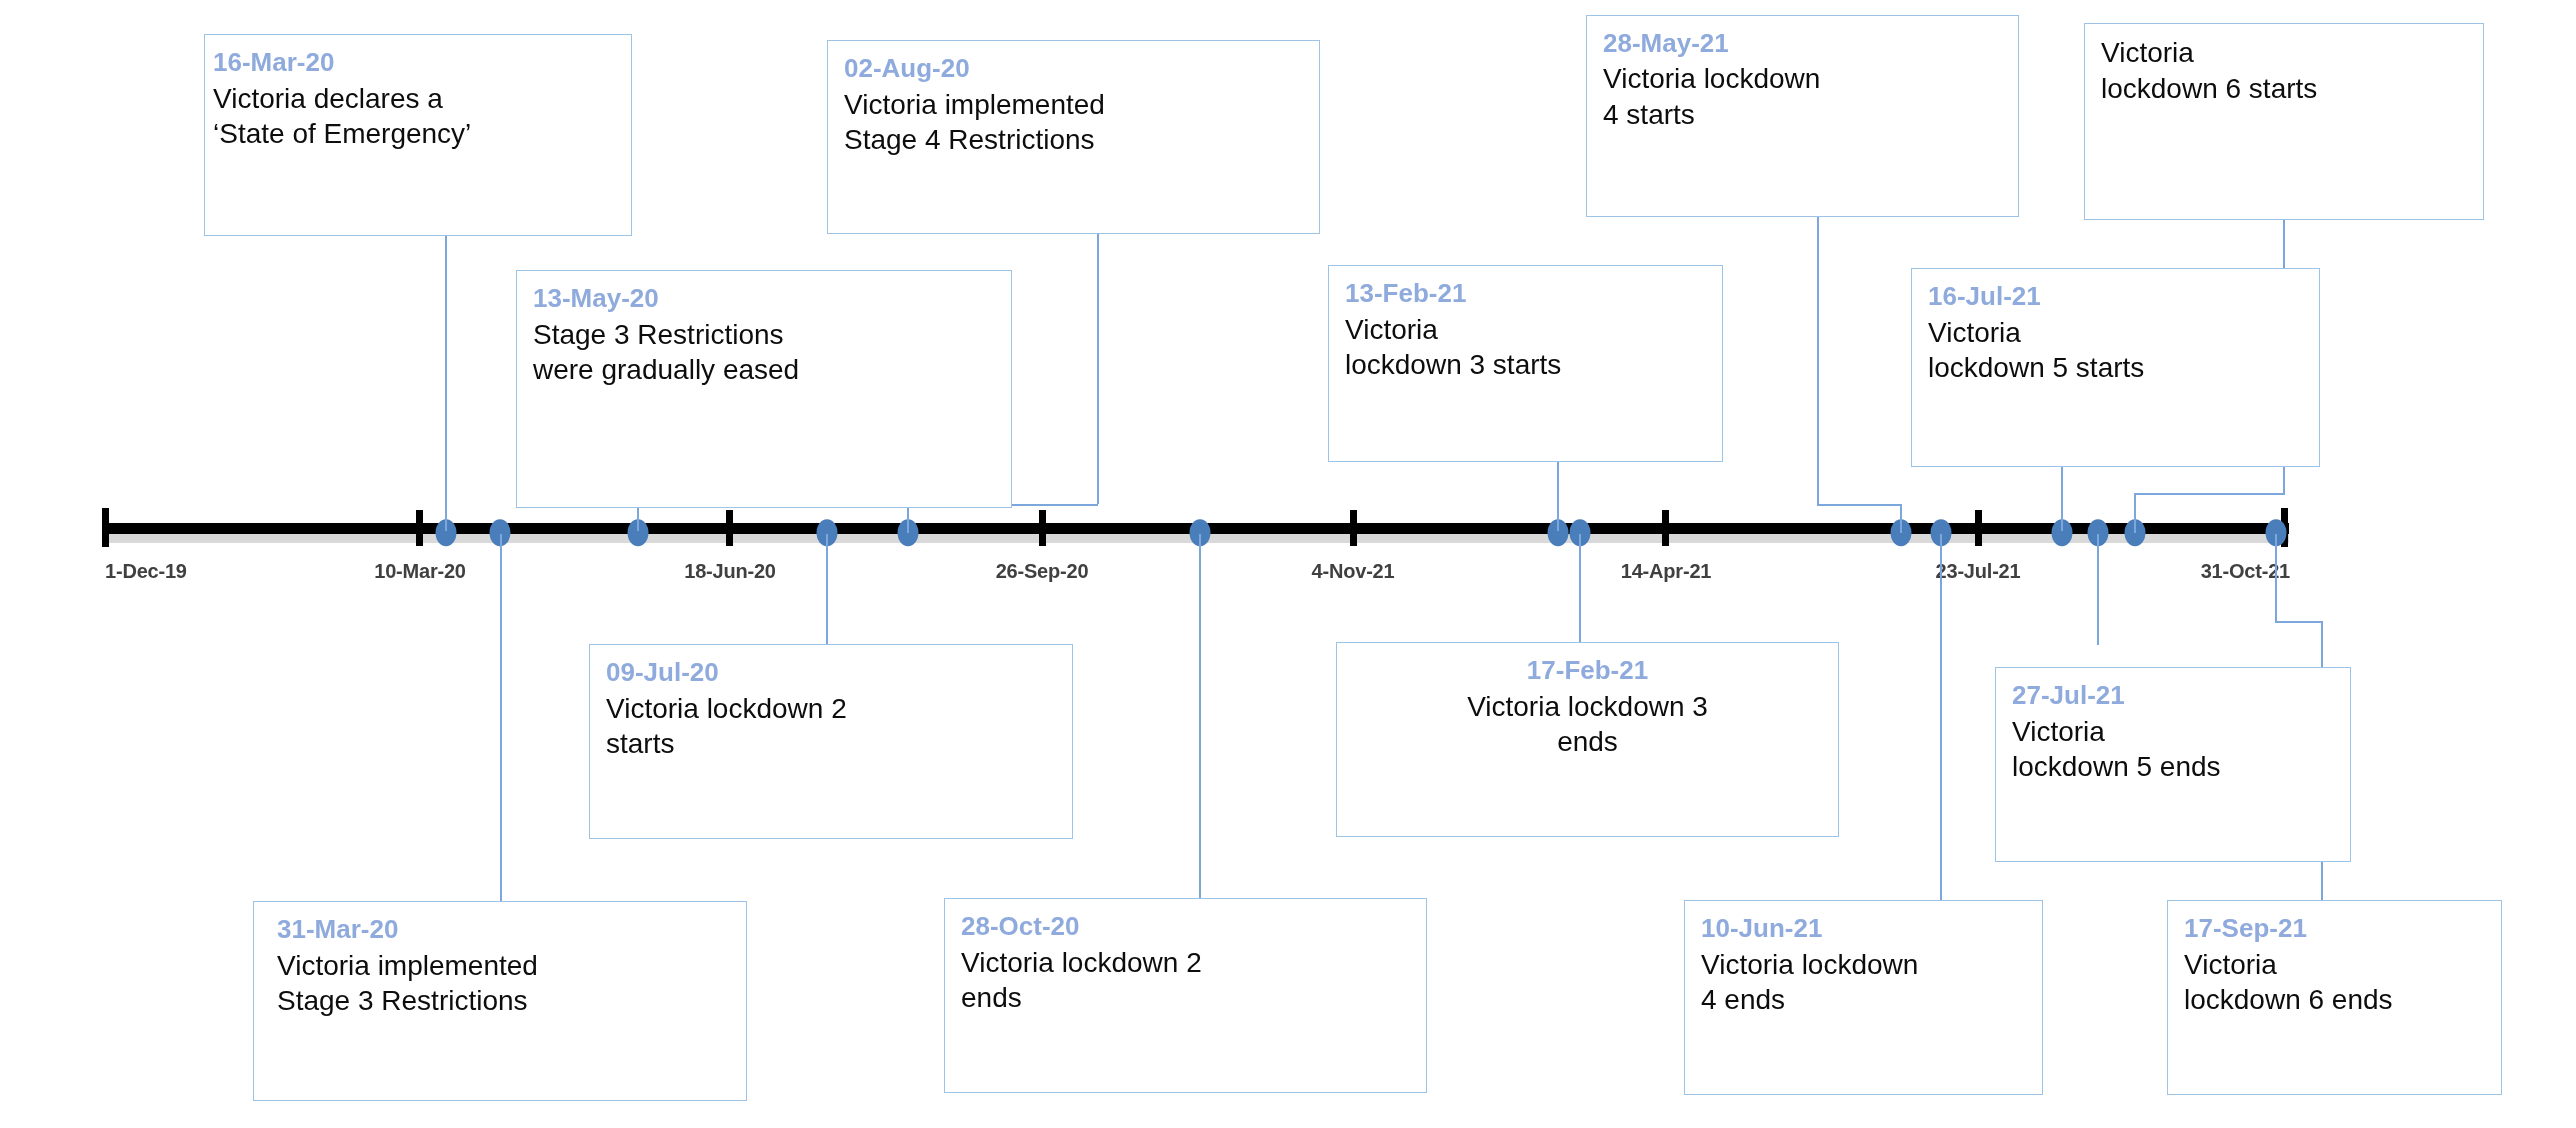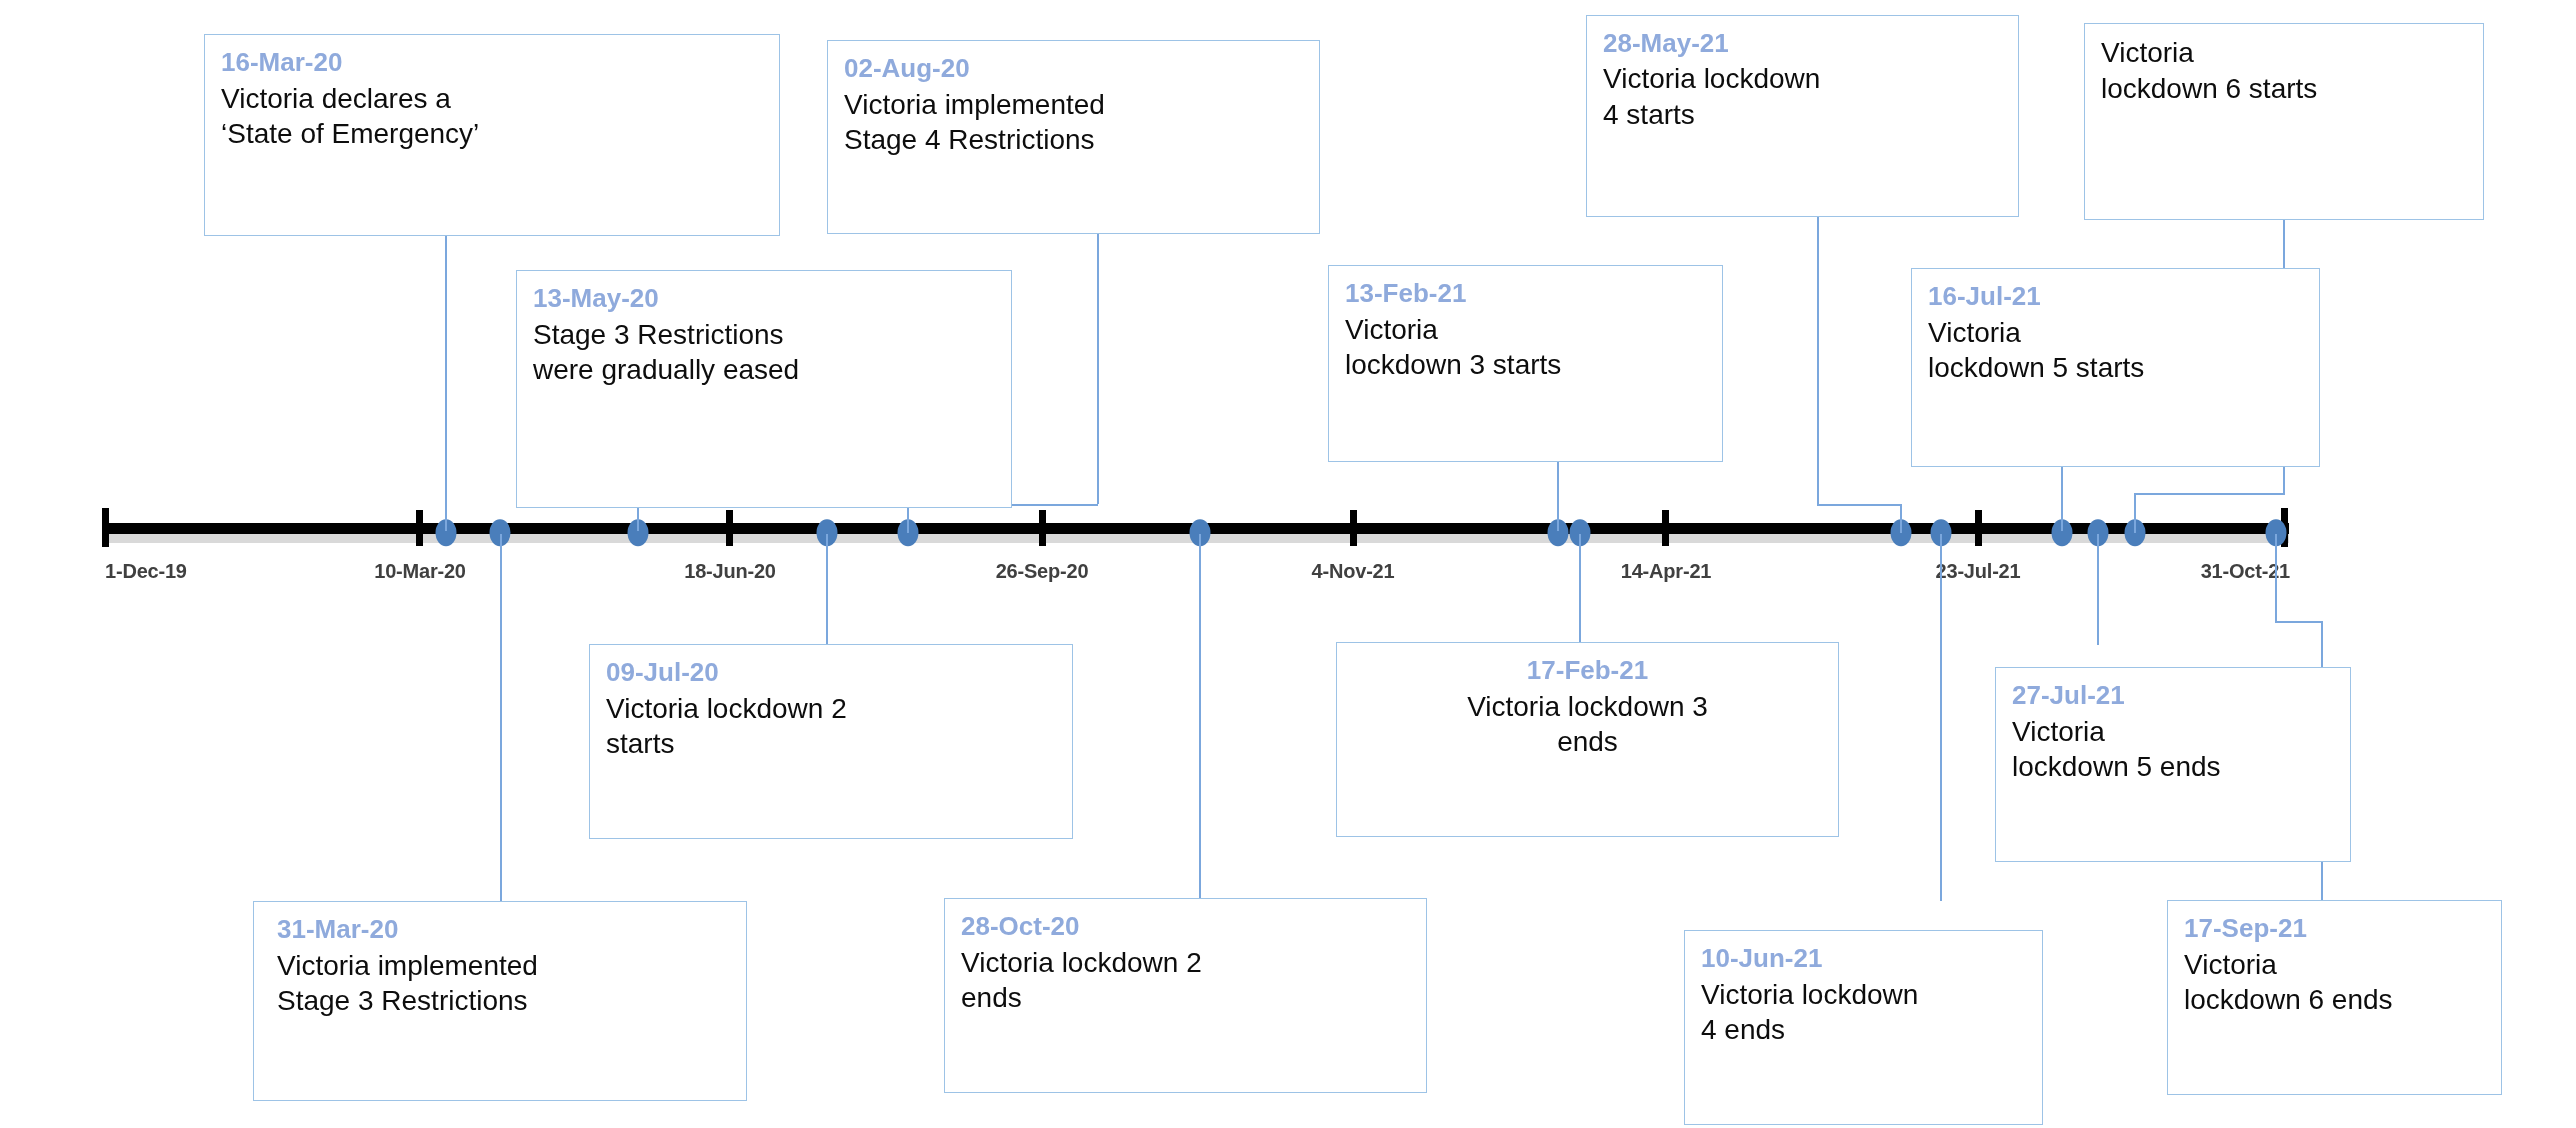--- a/index.html
+++ b/index.html
@@ -167,21 +167,21 @@
   <div class="conn-v" style="left:500px; top:534px; height:369px;"></div>
 
   <div class="conn-v" style="left:1199px; top:534px; height:366px;"></div>
 
   <div class="conn-v" style="left:1940px; top:534px; height:367px;"></div>
 
   <div class="conn-v" style="left:2321px; top:621px; height:281px;"></div>
   <div class="conn-h" style="left:2275px; top:621px; width:48px;"></div>
   <div class="conn-v" style="left:2275px; top:534px; height:89px;"></div>
 
-  <div class="callout" style="left:204px; top:34px; width:576px; height:202px;">
+  <div class="callout" style="left:204px; top:34px; width:428px; height:202px;padding-left:8px;">
     <div class="date">16-Mar-20</div>
     <div class="desc">Victoria declares a
 ‘State of Emergency’</div>
   </div>
 
   <div class="callout" style="left:827px; top:40px; width:493px; height:194px;">
     <div class="date">02-Aug-20</div>
     <div class="desc">Victoria implemented
 Stage 4 Restrictions</div>
   </div>
@@ -238,21 +238,21 @@
     <div class="desc">Victoria implemented
 Stage 3 Restrictions</div>
   </div>
 
   <div class="callout" style="left:944px; top:898px; width:483px; height:195px;">
     <div class="date">28-Oct-20</div>
     <div class="desc">Victoria lockdown 2
 ends</div>
   </div>
 
-  <div class="callout" style="left:1684px; top:900px; width:359px; height:195px;margin-top:30px;">
+  <div class="callout" style="left:1684px; top:900px; width:359px; height:195px;">
     <div class="date">10-Jun-21</div>
     <div class="desc">Victoria lockdown
 4 ends</div>
   </div>
 
   <div class="callout" style="left:2167px; top:900px; width:335px; height:195px;">
     <div class="date">17-Sep-21</div>
     <div class="desc">Victoria
 lockdown 6 ends</div>
   </div>

